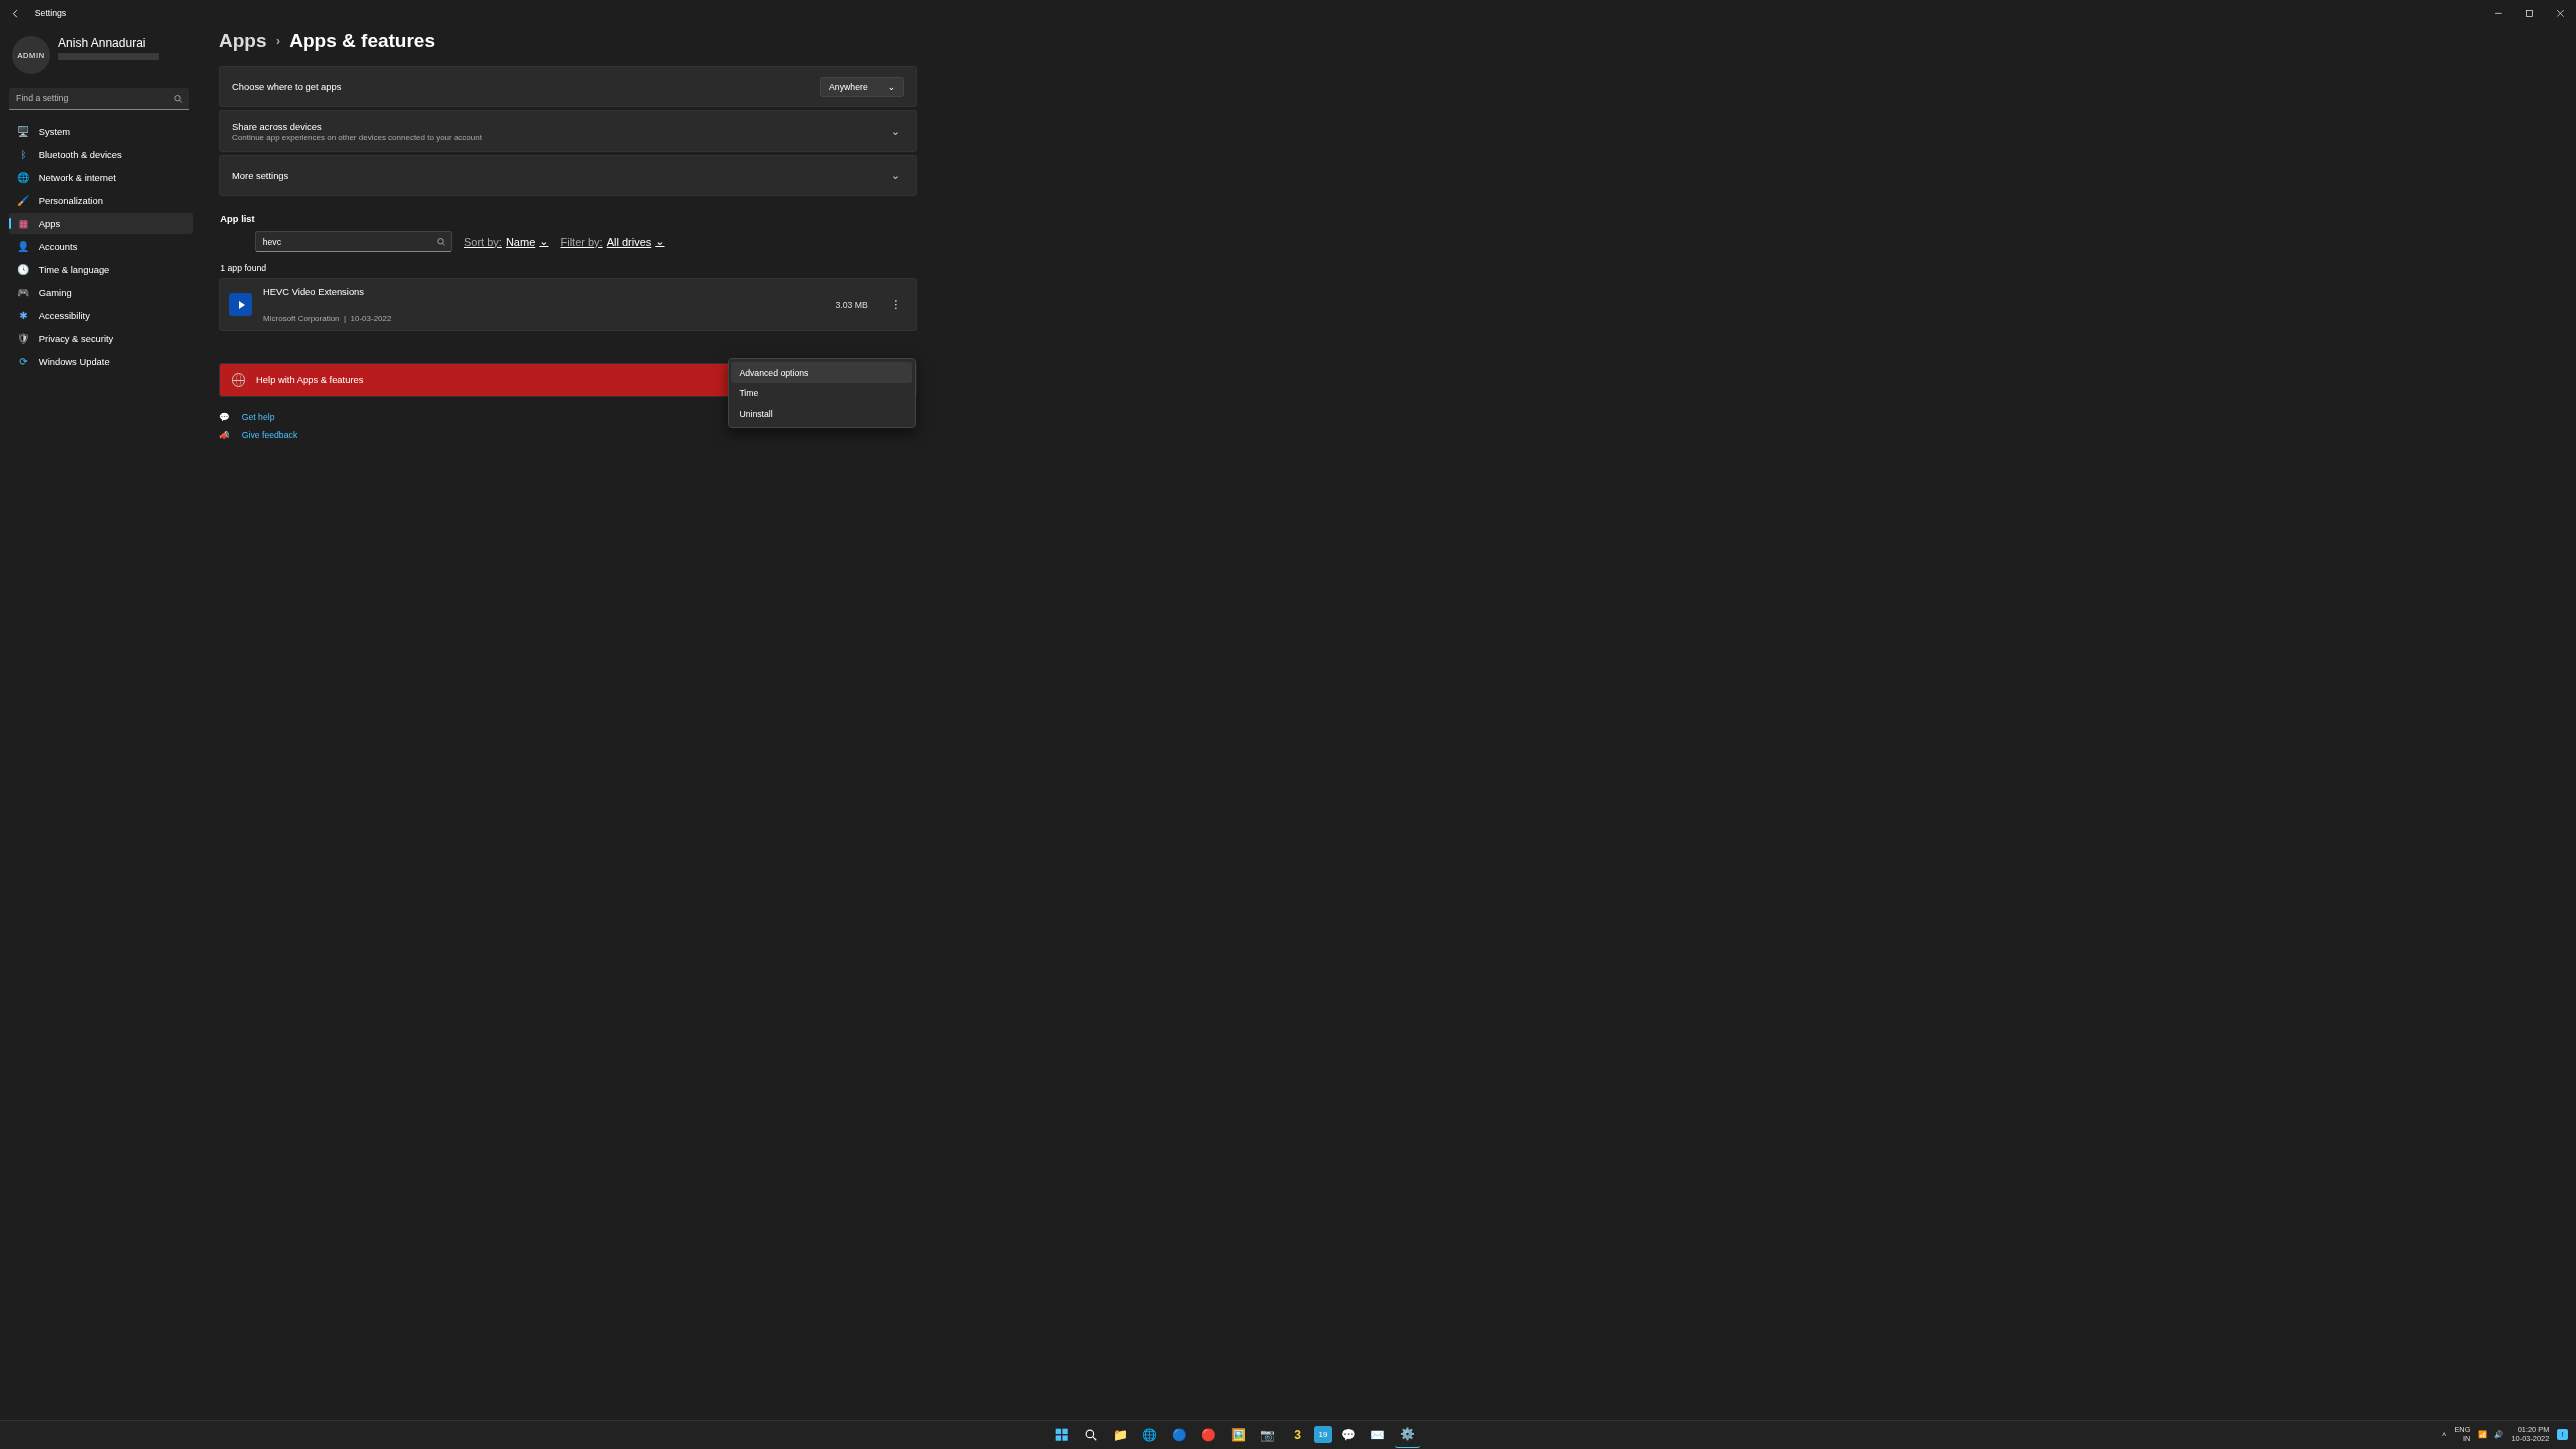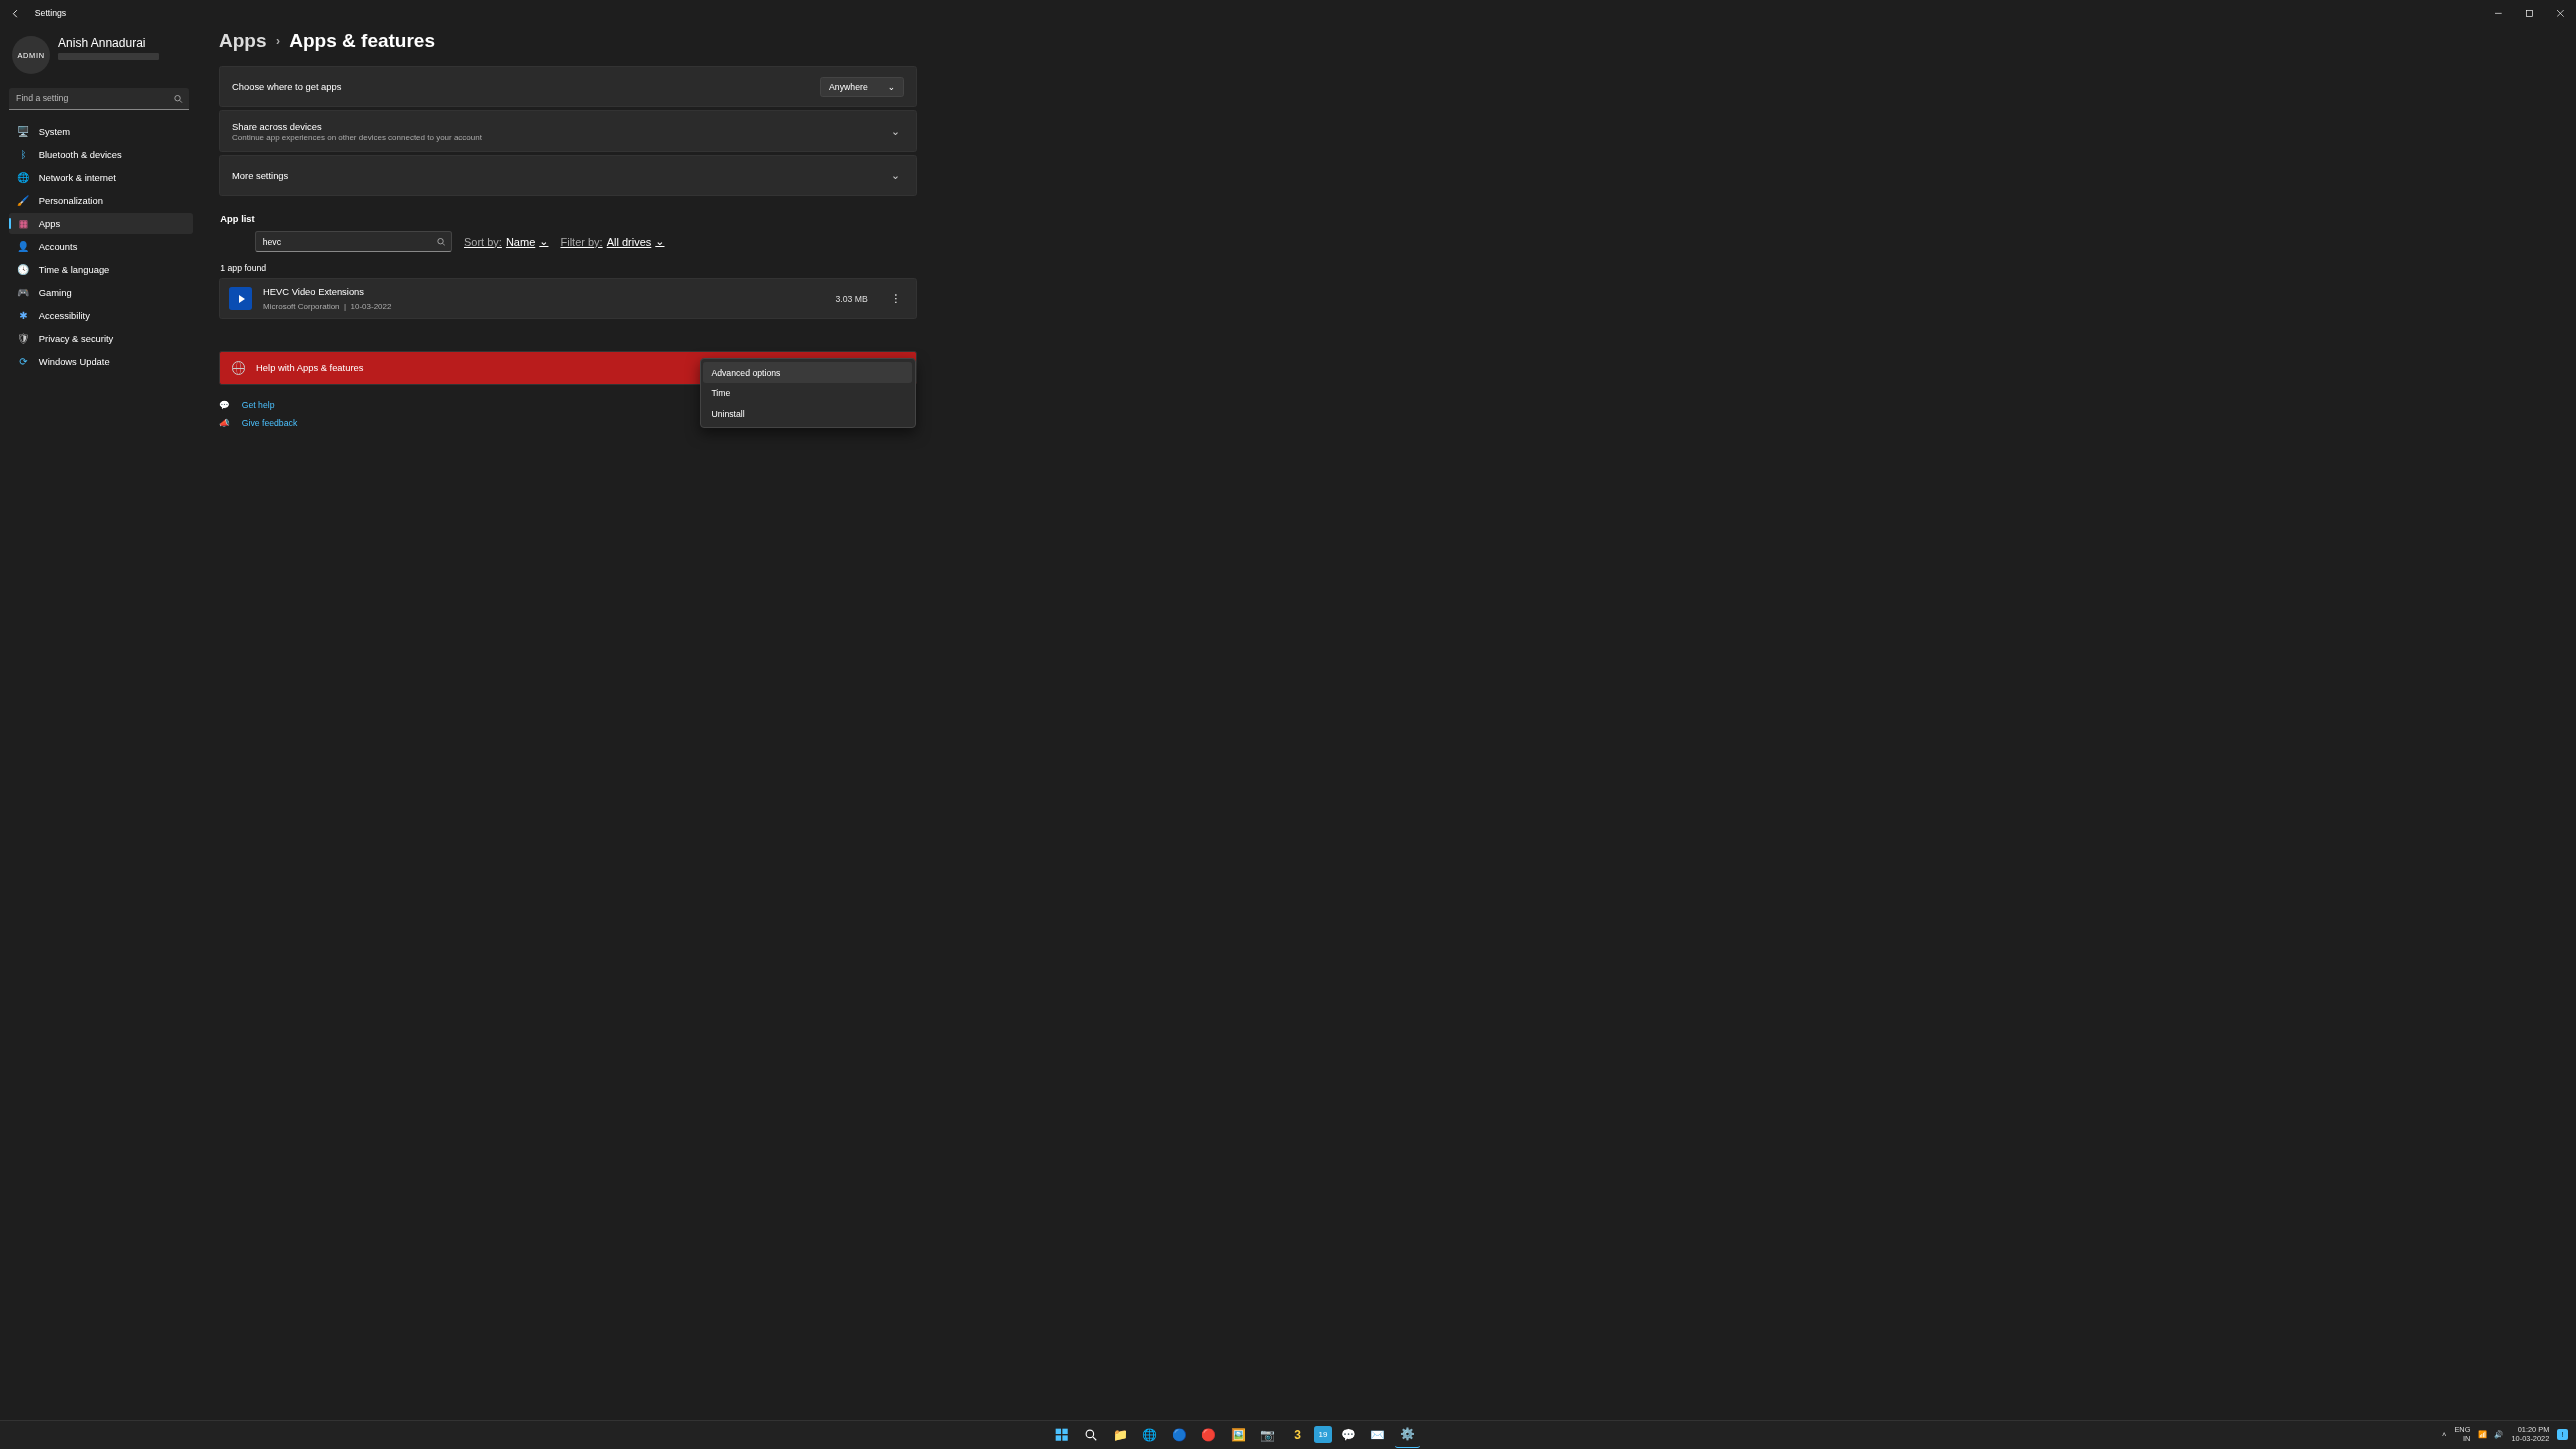--- a/index.html
+++ b/index.html
@@ -53,28 +53,28 @@
 .filter-label { color: #aaa; }
 .filter-value { color: #fff; }
 
 .found-text { font-size: 8.7px; margin: 10.7px 0 5.4px 1.3px; }
 
 .app-item { background: #2b2b2b; border: 0.7px solid #333; border-radius: 2.7px; display: flex; align-items: center; padding: 6.7px 9.4px; gap: 10.7px; width: 100%; }
 .app-icon { width: 23px; height: 23px; background: #0a4db3; border-radius: 2.7px; display: flex; align-items: center; justify-content: center; }
 .app-icon-inner { width: 0; height: 0; border-left: 6px solid #fff; border-top: 4px solid transparent; border-bottom: 4px solid transparent; margin-left: 1.3px; }
 .app-info { flex: 1; }
 .app-name { font-size: 9.4px; }
-.app-meta { font-size: 8px; color: #aaa; margin-top: 5px; }
+.app-meta { font-size: 8px; color: #aaa; margin-top: 17px; }
 .app-size { font-size: 8.7px; color: #ddd; margin-right: 6.7px; }
 .more-btn { background: none; border: none; color: #fff; cursor: pointer; padding: 4px 5.4px; font-size: 10.7px; line-height: 1; }
 
 .content-column { width: 698px; position: relative; }
 
 
-.context-menu { position: absolute; background: #2c2c2c; border: 0.7px solid #444; border-radius: 4px; padding: 2.7px; width: 216px; box-shadow: 0 5.4px 13.4px rgba(0,0,0,0.5); z-index: 100; }
+.context-menu { position: absolute; background: #2c2c2c; border: 0.7px solid #444; border-radius: 4px; padding: 2.7px; width: 188px; box-shadow: 0 5.4px 13.4px rgba(0,0,0,0.5); z-index: 100; }
 .context-item { padding: 5.4px 8px; font-size: 8.7px; border-radius: 2.7px; cursor: pointer; }
 .context-item:hover, .context-item.hover { background: #3a3a3a; }
 
 
 .help-card { background: #b91c1c; border: 0.7px solid #333; border-radius: 2.7px; margin-top: 32px; }
 .help-header { display: flex; align-items: center; gap: 10.7px; padding: 9.4px 12px; }
 .globe-icon { width: 13.4px; height: 13.4px; border: 1px solid #ccc; border-radius: 50%; position: relative; }
 .globe-icon::before { content: ""; position: absolute; inset: 0; border-left: 1px solid #ccc; border-right: 1px solid #ccc; border-radius: 50%; transform: scaleX(0.45); }
 .globe-icon::after { content: ""; position: absolute; left: 0; right: 0; top: 50%; border-top: 1px solid #ccc; }
 .help-links { display: flex; padding: 8px 12px 10.7px 40px; gap: 215px; }

